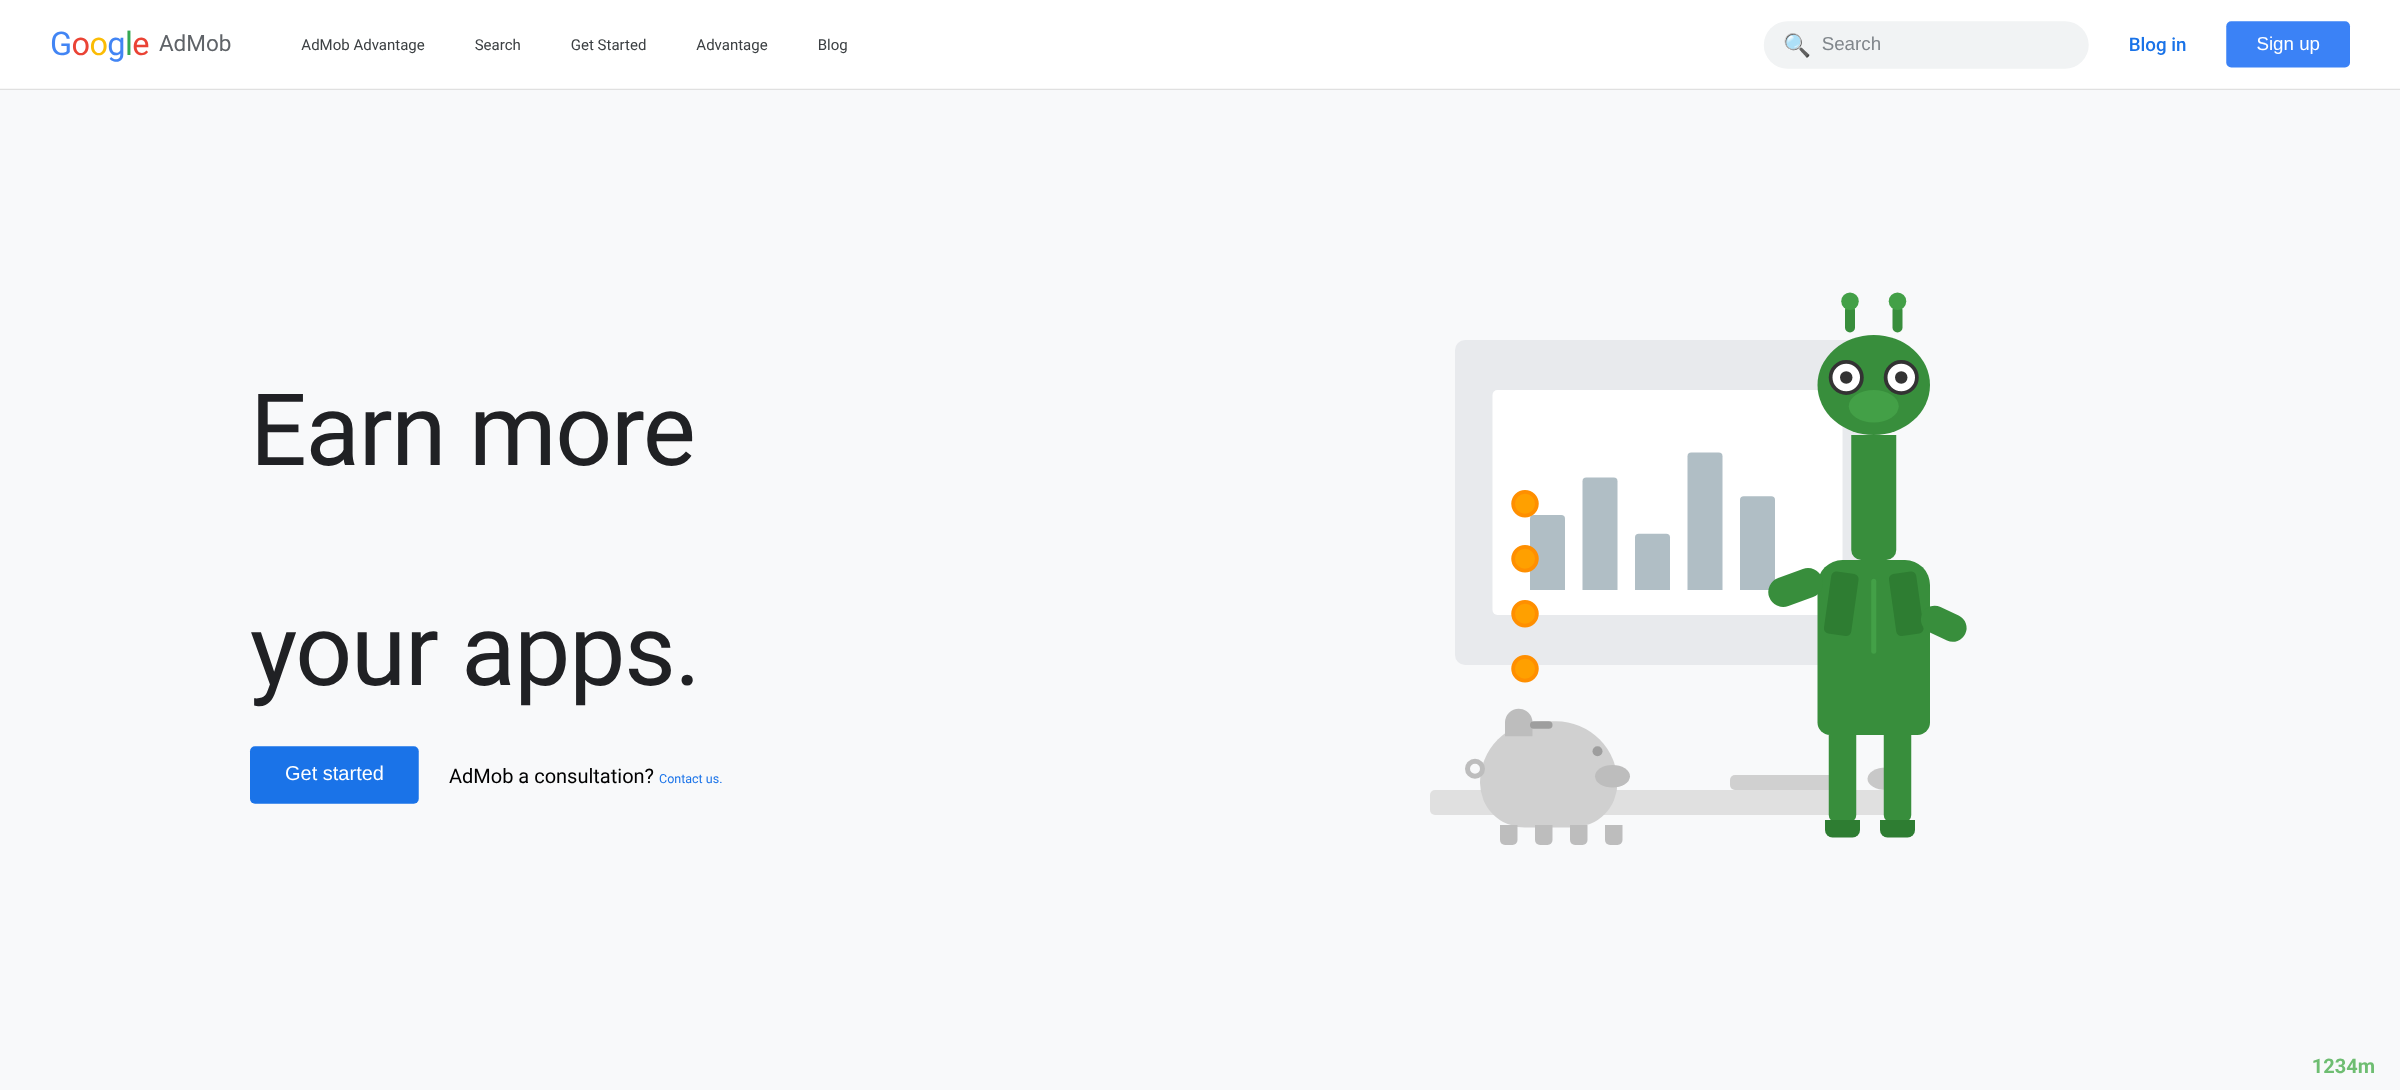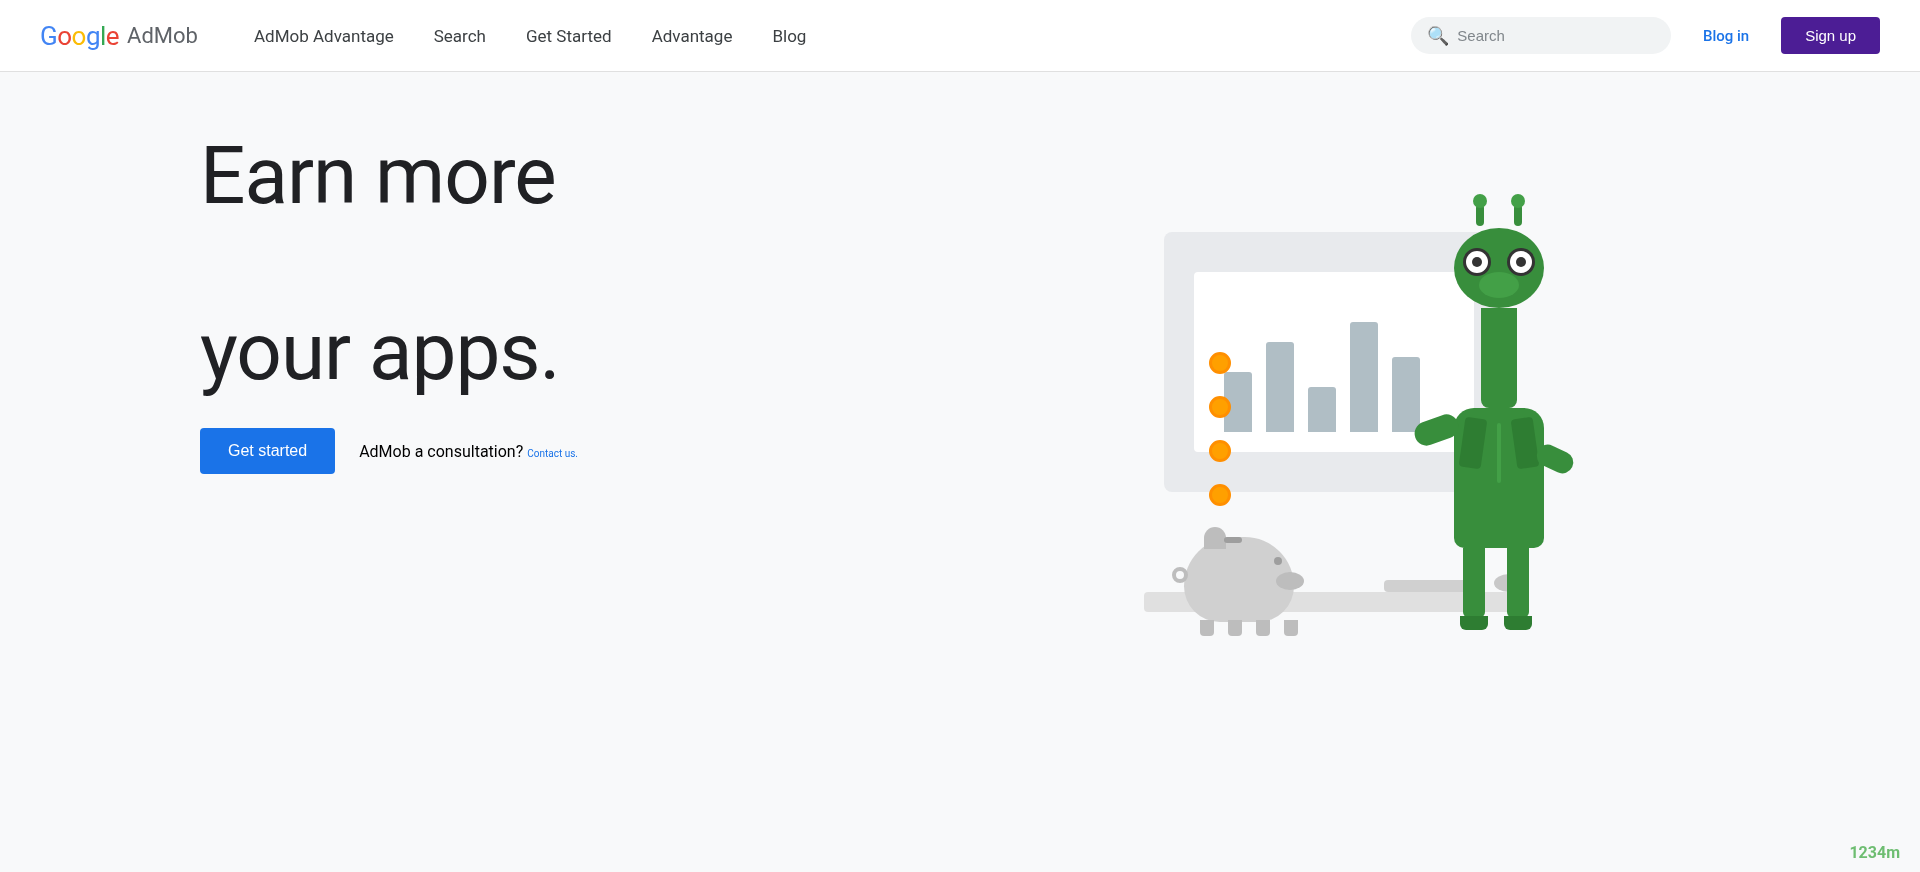--- a/index.html
+++ b/index.html
@@ -28,34 +28,34 @@
       align-items: center;
       font-size: 26px;
       font-weight: 400;
       letter-spacing: -0.5px;
     }
     .g-blue { color: #4285F4; }
     .g-red { color: #EA4335; }
     .g-yellow { color: #FBBC05; }
     .g-green { color: #34A853; }
     .admob-text {
-      font-size: 22px;
+      font-size: 18px;
       color: #5f6368;
       font-weight: 400;
       margin-left: 2px;
     }
     .nav-links {
       display: flex;
       align-items: center;
       gap: 8px;
       flex: 1;
     }
     .nav-link {
       padding: 8px 16px;
-      font-size: 17px;
+      font-size: 12px;
       color: #3c4043;
       text-decoration: none;
       border-radius: 4px;
       cursor: pointer;
       white-space: nowrap;
     }
     .nav-right {
       display: flex;
       align-items: center;
       gap: 16px;
@@ -85,35 +85,35 @@
     .signin-btn {
       font-size: 15px;
       color: #1a73e8;
       font-weight: 500;
       cursor: pointer;
       padding: 8px 16px;
       border-radius: 4px;
       text-decoration: none;
     }
     .signup-btn {
-      background: #4c1d95;
+      background: #3b82f6;
       color: #fff;
       font-size: 15px;
       font-weight: 500;
       padding: 10px 24px;
       border-radius: 4px;
       cursor: pointer;
       border: none;
       white-space: nowrap;
     }
 
     
     .hero {
       display: flex;
-      align-items: flex-start;
+      align-items: center;
       min-height: 800px;
       background: #f8f9fa;
       padding: 60px 112px 60px 200px;
       position: relative;
       overflow: hidden;
     }
     .hero-content {
       flex: 1;
       max-width: 700px;
     }

